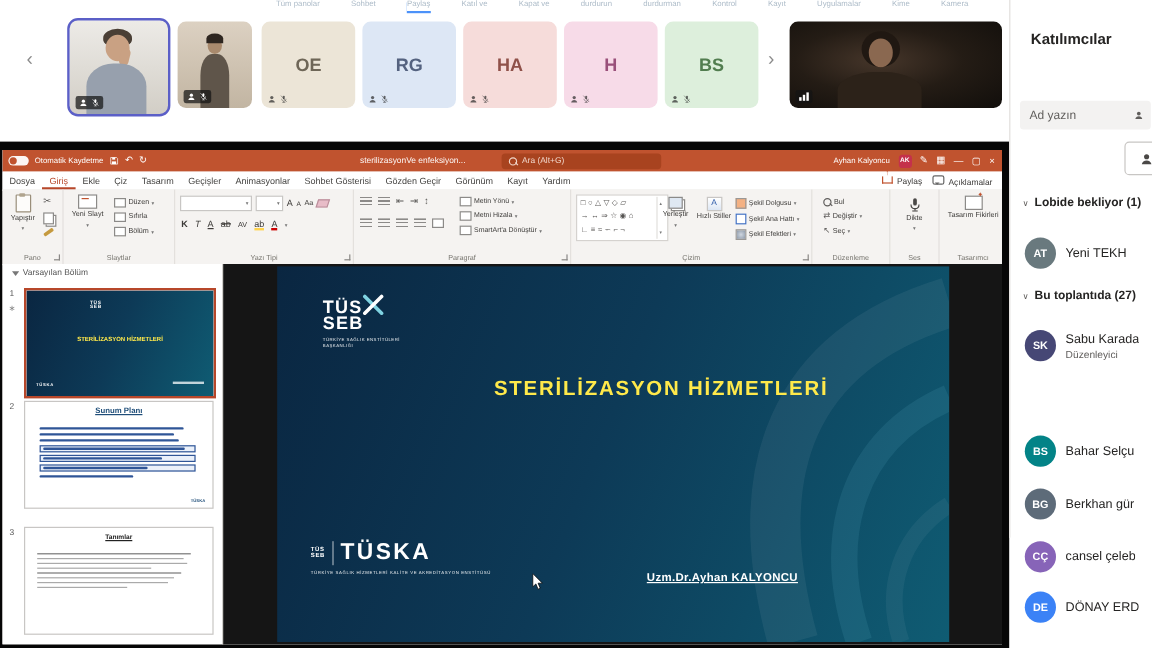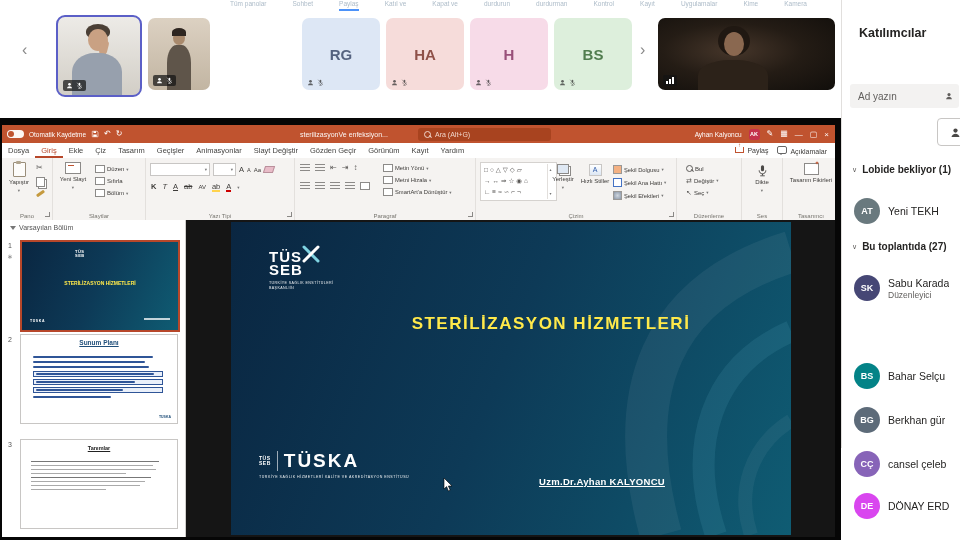--- a/index.html
+++ b/index.html
@@ -245,20 +245,31 @@
       <svg class="ic7">
             <use href="#sym-person"></use>
           </svg>
       <svg class="ic7">
             <use href="#sym-micoff"></use>
           </svg>
         </span>
       </div>
   </div>
 
+  <div class="tile" style="left: 218px; width: 78px; background-color: rgb(236, 229, 215); color: rgb(110, 102, 87);" data-interactable="true">
+    <div class="initials" data-interactable="false">OE</div>
+    <div class="ct ct-dark">
+        <svg class="ic7">
+          <use href="#sym-person"></use>
+        </svg>
+      <svg class="ic7">
+          <use href="#sym-micoff"></use>
+        </svg>
+      </div>
+  </div>
   <div class="tile" style="left: 302px; width: 78px; background-color: rgb(221, 231, 245); color: rgb(84, 98, 127);" data-interactable="true">
     <div class="initials" data-interactable="false">RG</div>
     <div class="ct ct-dark">
         <svg class="ic7">
           <use href="#sym-person"></use>
         </svg>
       <svg class="ic7">
           <use href="#sym-micoff"></use>
         </svg>
       </div>
@@ -347,21 +358,21 @@
   </div>
 
   <div id="ppt-tabs" data-interactable="false">
     <span class="ptab" data-interactable="true">Dosya</span>
     <span class="ptab sel" data-interactable="true">Giriş</span>
     <span class="ptab" data-interactable="true">Ekle</span>
     <span class="ptab" data-interactable="true">Çiz</span>
     <span class="ptab" data-interactable="true">Tasarım</span>
     <span class="ptab" data-interactable="true">Geçişler</span>
     <span class="ptab" data-interactable="true">Animasyonlar</span>
-    <span class="ptab" data-interactable="true">Slayt Değiştir</span>
+    <span class="ptab" data-interactable="true">Sohbet Gösterisi</span>
     <span class="ptab" data-interactable="true">Gözden Geçir</span>
     <span class="ptab" data-interactable="true">Görünüm</span>
     <span class="ptab" data-interactable="true">Kayıt</span>
     <span class="ptab" data-interactable="true">Yardım</span>
     <div id="tab-right">
       <span data-interactable="true"><i class="share-ic" data-interactable="false"></i><span>Paylaş</span></span>
       <span data-interactable="true"><i class="cmt-ic" data-interactable="false"></i><span>Açıklamalar</span></span>
     </div>
   </div>
 
@@ -683,16 +694,16 @@
   </div>
   <div class="prow" style="top:403px" data-interactable="true">
     <div class="avatar" data-interactable="false" style="background-color: rgb(93, 107, 121);">BG</div>
     <div class="pname" data-interactable="false">Berkhan gür</div>
   </div>
   <div class="prow" style="top:447px" data-interactable="true">
     <div class="avatar" data-interactable="false" style="background-color: rgb(135, 100, 184);">CÇ</div>
     <div class="pname" data-interactable="false">cansel çeleb</div>
   </div>
   <div class="prow" style="top:489px" data-interactable="true">
-    <div class="avatar" data-interactable="false" style="background-color: #d946ef;">DE</div>
+    <div class="avatar" data-interactable="false" style="background-color: #3b82f6;">DE</div>
     <div class="pname" data-interactable="false">DÖNAY ERD</div>
   </div>
 </div>
 
 </body></html>

